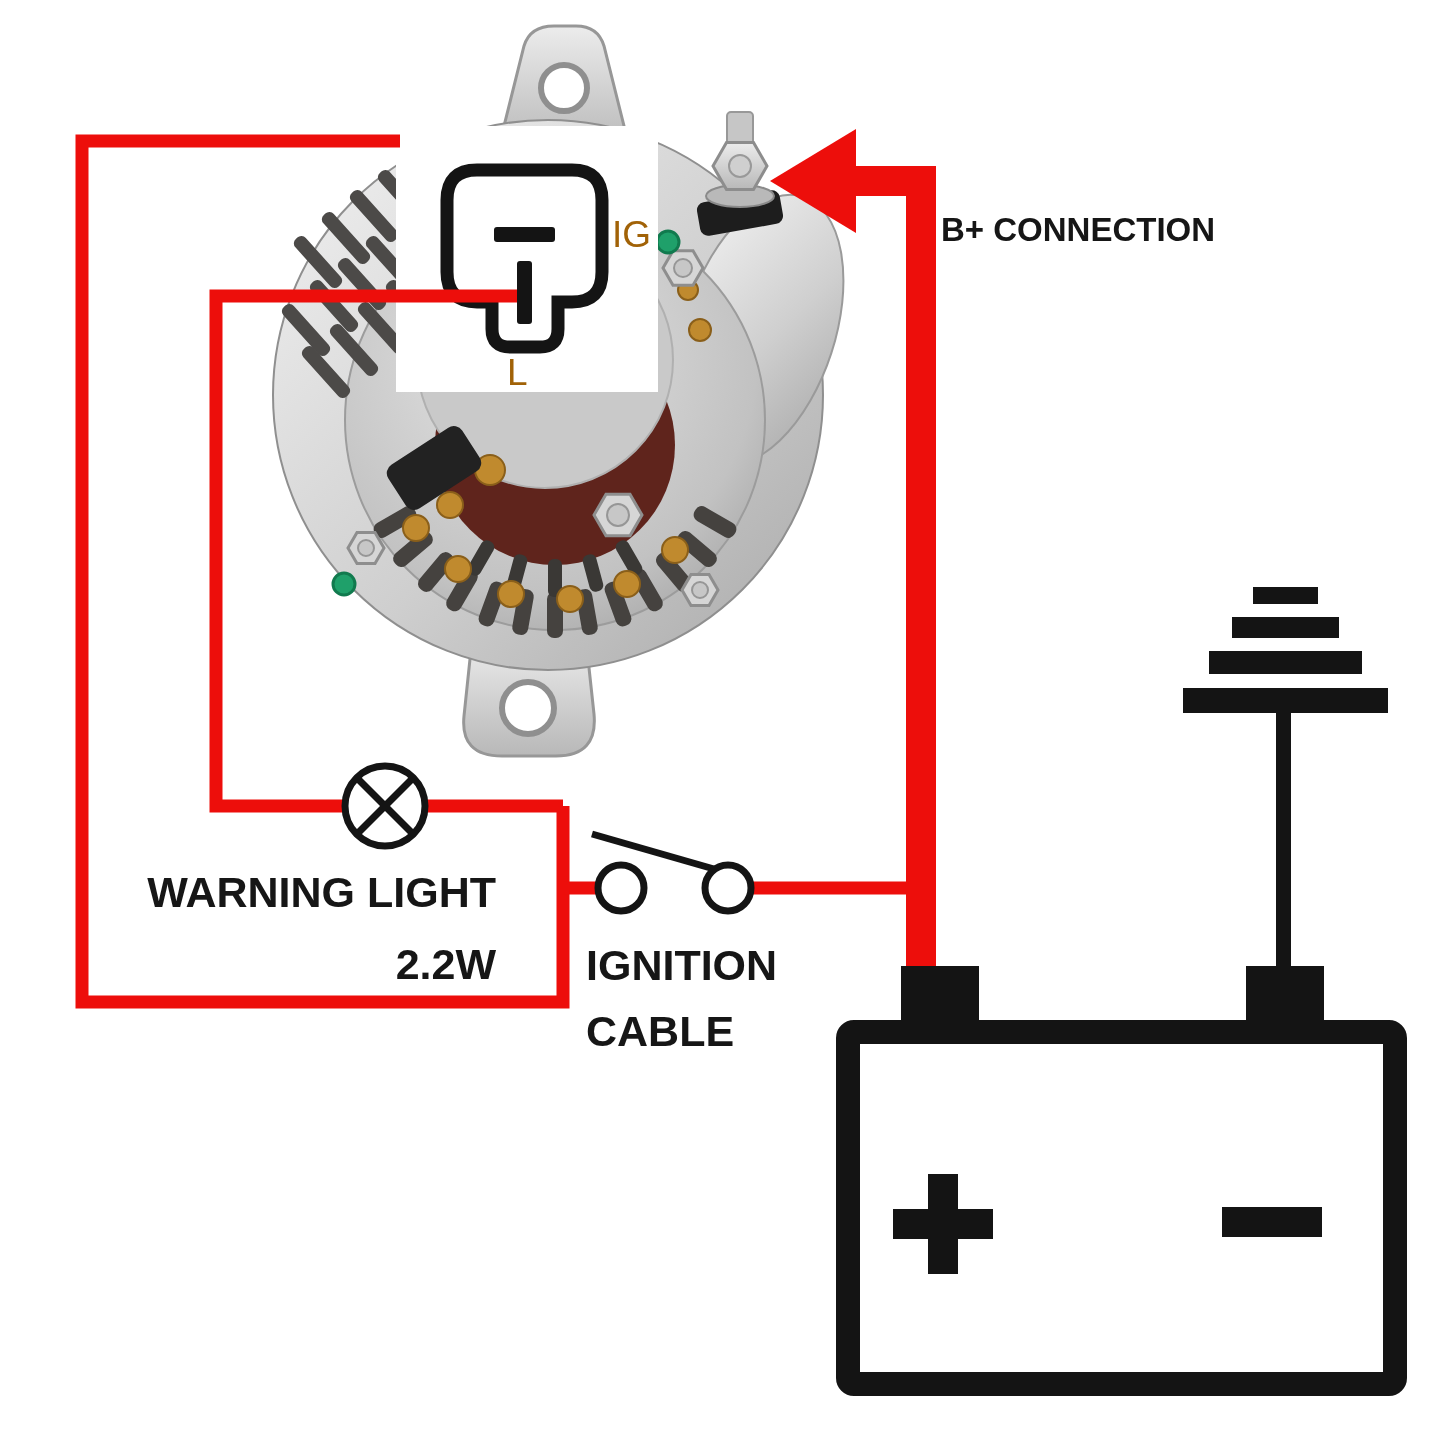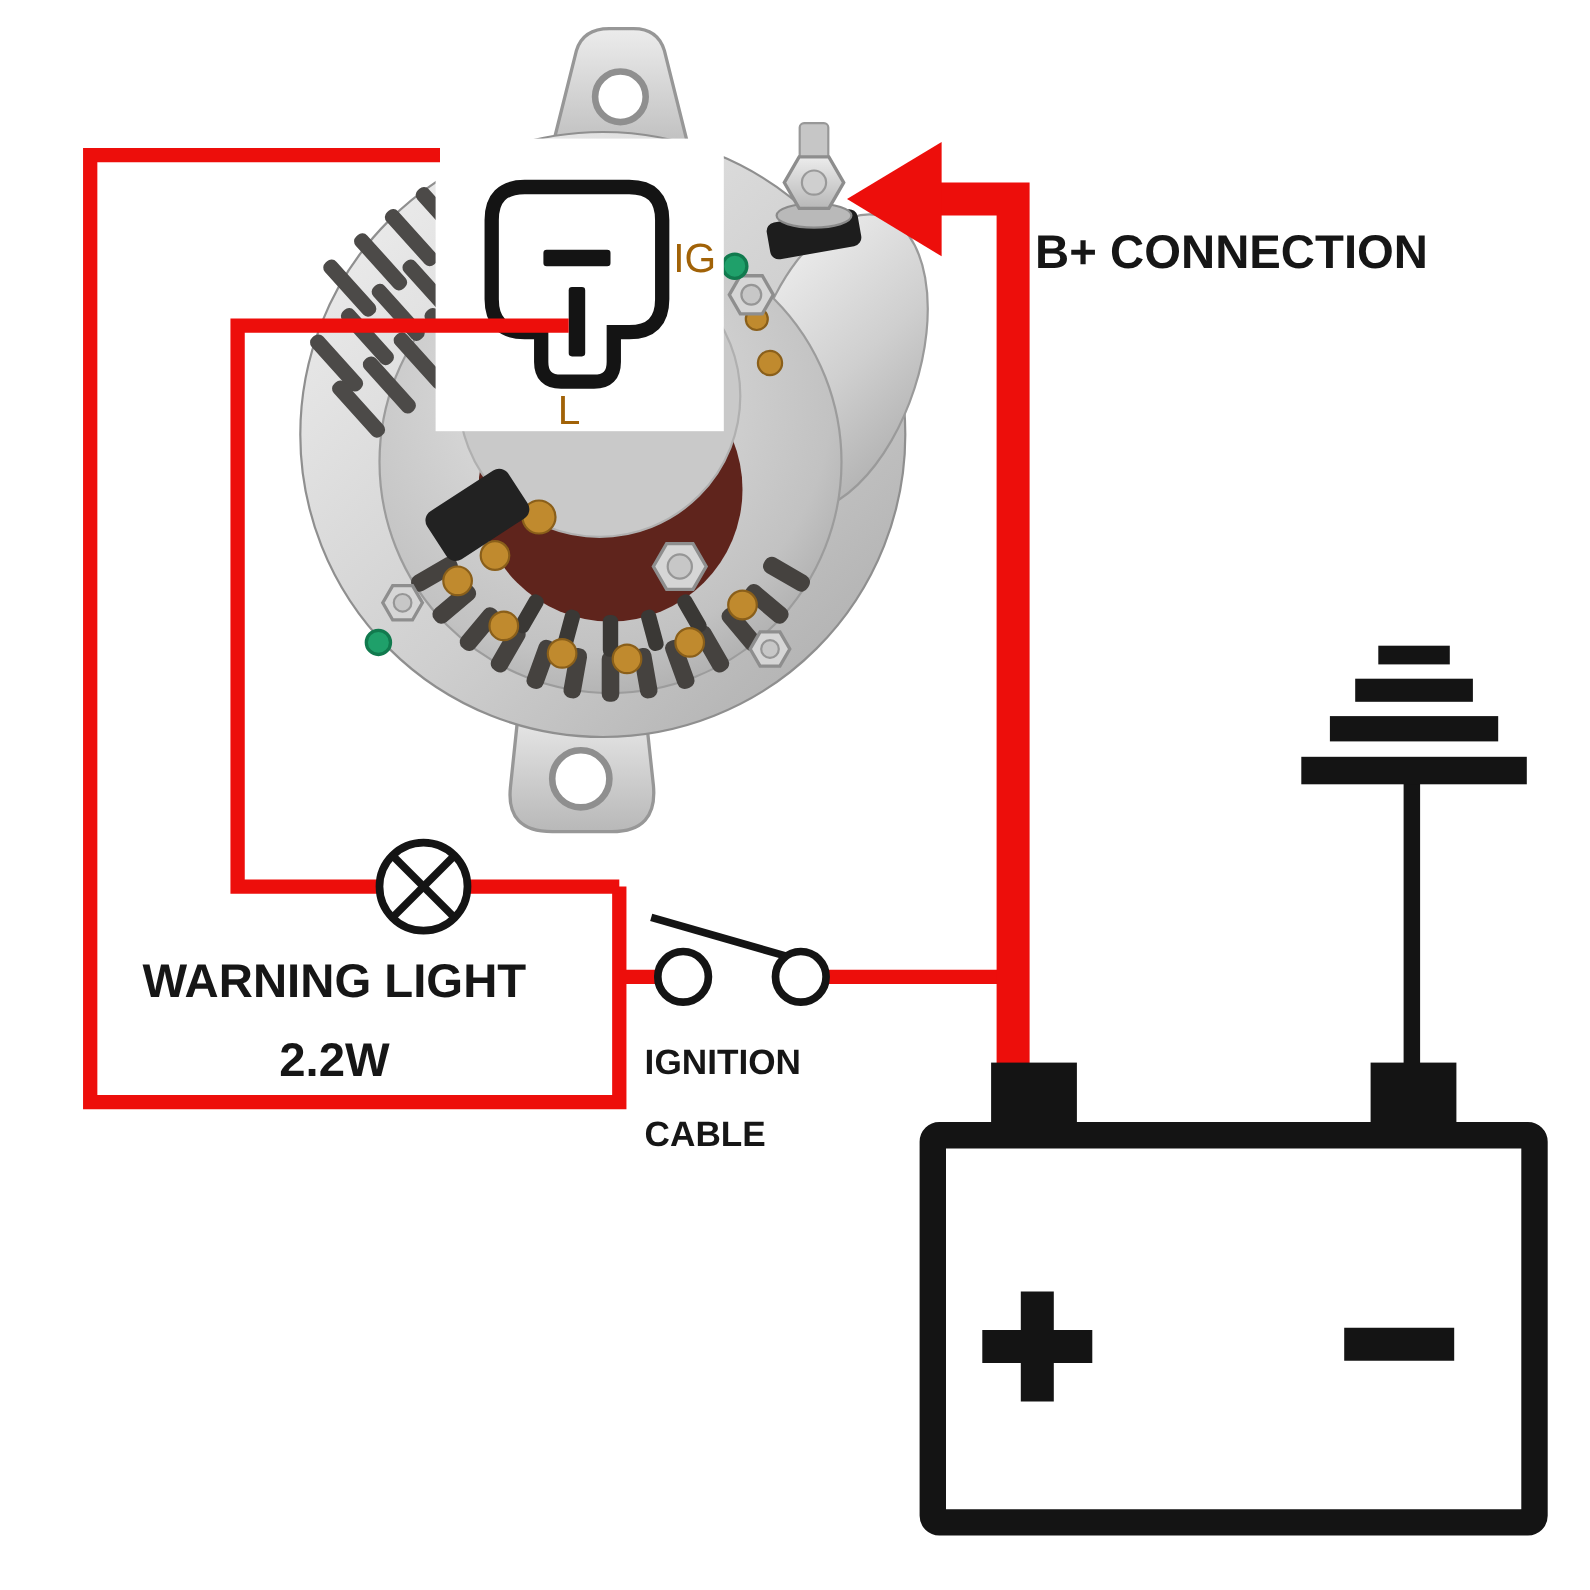--- a/index.html
+++ b/index.html
@@ -20,23 +20,23 @@
   .wire.thin{stroke-width:13px;}
   .wire.thick{stroke-width:30px;}
   .arrowhead{fill:var(--color-wire,#ed0e0b);}
   .blk{stroke:var(--color-line,#141414);}
   .lbl{
     position:absolute;
     font-weight:700;
     color:#161616;
     white-space:nowrap;
   }
-  .lbl-bplus{left:941px;top:198px;font-size:43px;line-height:64px;}
-  .lbl-warning{left:112px;top:856px;width:384px;text-align:center;font-size:43px;line-height:72px;}
-  .lbl-ignition{left:586px;top:932px;font-size:32px;line-height:66px;}
+  .lbl-bplus{left:941px;top:198px;font-size:33px;line-height:64px;}
+  .lbl-warning{left:112px;top:856px;width:384px;text-align:right;font-size:43px;line-height:72px;}
+  .lbl-ignition{left:586px;top:932px;font-size:43px;line-height:66px;}
   .pin-label{
     position:absolute;
     font-weight:400;
     font-size:37px;
     color:#a16207;
   }
   .pin-ig{left:612px;top:214px;}
   .pin-l{left:507px;top:352px;}
 </style>
 </head>

